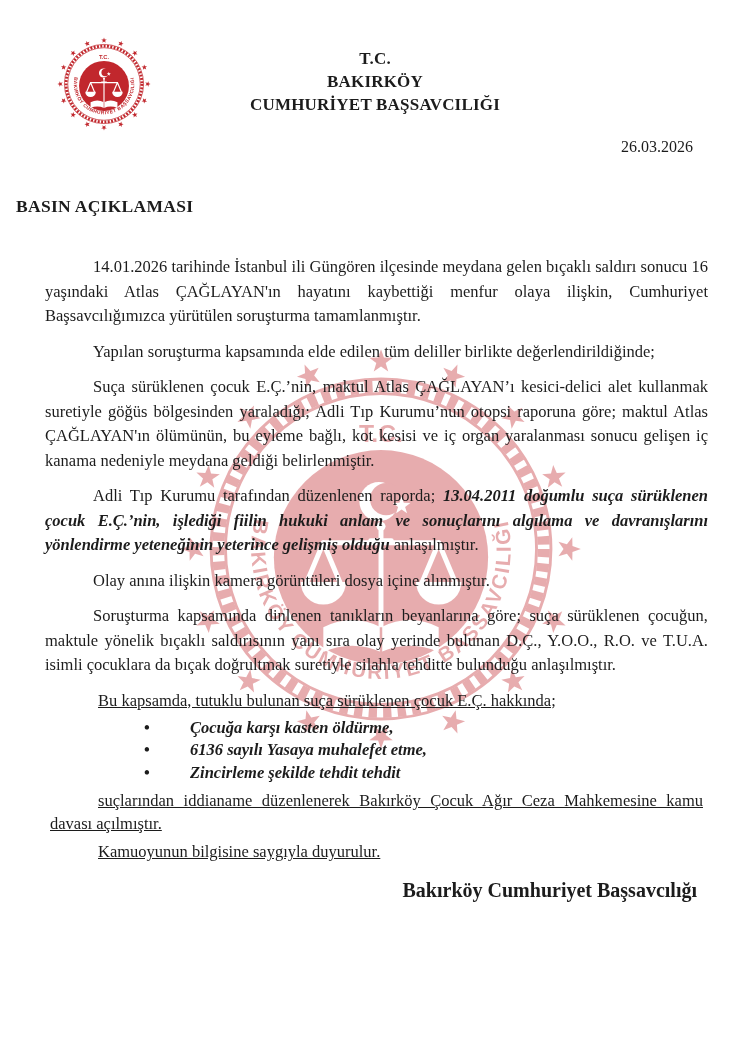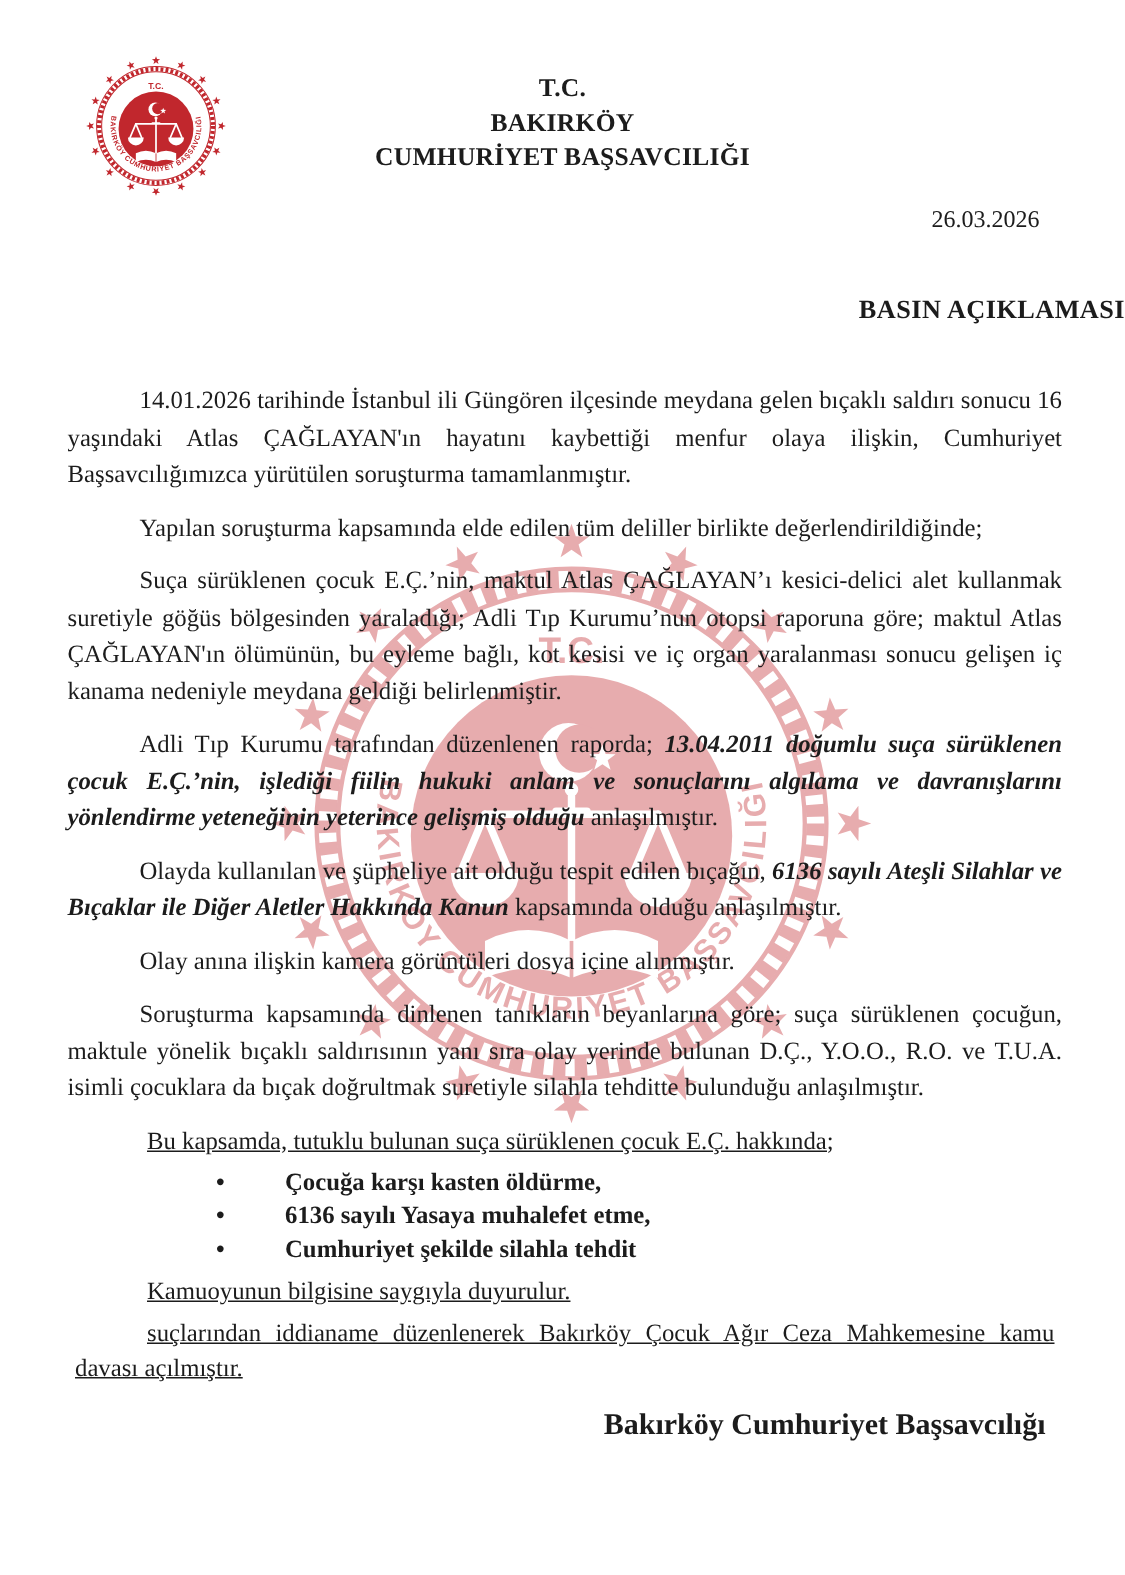--- a/index.html
+++ b/index.html
@@ -16,39 +16,39 @@
   .header-text {
     position:absolute; top:47px; left:0; right:0;
     text-align:center; font-weight:bold; font-size:17px; line-height:23px;
     letter-spacing:.2px;
   }
   .date-line {
     position:absolute; top:138px; right:57px;
     font-weight:normal; font-size:16px;
   }
   .doc-title {
-    position:absolute; top:196px; left:0; right:0;
-    text-align:right; font-weight:bold; font-size:17.5px; letter-spacing:.3px;
+    position:absolute; top:196px; left:16px; right:0;
+    text-align:left; font-weight:bold; font-size:17.5px; letter-spacing:.3px;
   }
   
   .watermark {
     position:absolute; left:175px; top:343px; width:412px; height:412px;
     opacity:.38; pointer-events:none;
   }
   
   .body-text {
     position:absolute; top:255px; left:45px; width:663px;
     font-size:16.5px; line-height:24.5px; text-align:justify;
   }
   .body-text p { margin:0 0 11px 0; text-indent:48px; }
   .bi { font-weight:bold; font-style:italic; }
   .tail { line-height:23px; }
   .tail p { margin:5px;text-decoration:underline; }
   ul.charges { margin:0; padding:0; list-style:none; line-height:22.5px; }
-  ul.charges li { position:relative; padding-left:145px; font-weight:bold; }
+  ul.charges li { position:relative; padding-left:145px; font-weight:bold; font-style:italic; }
   ul.charges li::before { content:"\2022"; position:absolute; left:99px; font-weight:bold; font-style:normal; }
   .signature {
     margin-top:16px; text-align:right; font-weight:bold; font-size:20px;
     padding-right:11px;
   }
   svg text { font-family:"Liberation Sans","DejaVu Sans",sans-serif; }
 </style>
 </head>
 <body>
 
@@ -134,30 +134,29 @@
 
   <div class="date-line">26.03.2026</div>
 
   <div class="doc-title">BASIN AÇIKLAMASI</div>
 
   <div class="body-text">
     <p><span>14.01.2026 tarihinde İstanbul ili Güngören ilçesinde meydana gelen bıçaklı saldırı sonucu 16 yaşındaki Atlas ÇAĞLAYAN'ın hayatını kaybettiği menfur olaya ilişkin, Cumhuriyet Başsavcılığımızca yürütülen soruşturma tamamlanmıştır.</span></p>
     <p><span>Yapılan soruşturma kapsamında elde edilen tüm deliller birlikte değerlendirildiğinde;</span></p>
     <p><span>Suça sürüklenen çocuk E.Ç.’nin, maktul Atlas ÇAĞLAYAN’ı kesici-delici alet kullanmak suretiyle göğüs bölgesinden yaraladığı; Adli Tıp Kurumu’nun otopsi raporuna göre; maktul Atlas ÇAĞLAYAN'ın ölümünün, bu eyleme bağlı, kot kesisi ve iç organ yaralanması sonucu gelişen iç kanama nedeniyle meydana geldiği belirlenmiştir.</span></p>
     <p><span>Adli Tıp Kurumu tarafından düzenlenen raporda; </span><span class="bi">13.04.2011 doğumlu suça sürüklenen çocuk E.Ç.’nin, işlediği fiilin hukuki anlam ve sonuçlarını algılama ve davranışlarını yönlendirme yeteneğinin yeterince gelişmiş olduğu</span><span> anlaşılmıştır.</span></p>
-    <p><span>Olayda kullanılan ve şüpheliye ait olduğu tespit edilen bıçağın, </span><span class="bi">6136 sayılı Ateşli Silahlar ve Bıçaklar ile Diğer Aletler Hakkında Kanun</span><span> kapsamında olduğu anlaşılmıştır.</span></p>
     <p><span>Olay anına ilişkin kamera görüntüleri dosya içine alınmıştır.</span></p>
     <p><span>Soruşturma kapsamında dinlenen tanıkların beyanlarına göre; suça sürüklenen çocuğun, maktule yönelik bıçaklı saldırısının yanı sıra olay yerinde bulunan D.Ç., Y.O.O., R.O. ve T.U.A. isimli çocuklara da bıçak doğrultmak suretiyle silahla tehditte bulunduğu anlaşılmıştır.</span></p>
 
     <div class="tail">
       <p style="text-indent:48px">Bu kapsamda, tutuklu bulunan suça sürüklenen çocuk E.Ç. hakkında;</p>
       <ul class="charges">
         <li>Çocuğa karşı kasten öldürme,</li>
         <li>6136 sayılı Yasaya muhalefet etme,</li>
-        <li>Cumhuriyet şekilde silahla tehdit</li>
+        <li>Zincirleme şekilde tehdit tehdit</li>
       </ul>
+      <p style="text-indent:48px">suçlarından iddianame düzenlenerek Bakırköy Çocuk Ağır Ceza Mahkemesine kamu davası açılmıştır.</p>
       <p style="text-indent:48px">Kamuoyunun bilgisine saygıyla duyurulur.</p>
-      <p style="text-indent:48px">suçlarından iddianame düzenlenerek Bakırköy Çocuk Ağır Ceza Mahkemesine kamu davası açılmıştır.</p>
       <div class="signature">Bakırköy Cumhuriyet Başsavcılığı</div>
     </div>
   </div>
 
 </div>
 
 </body></html>

